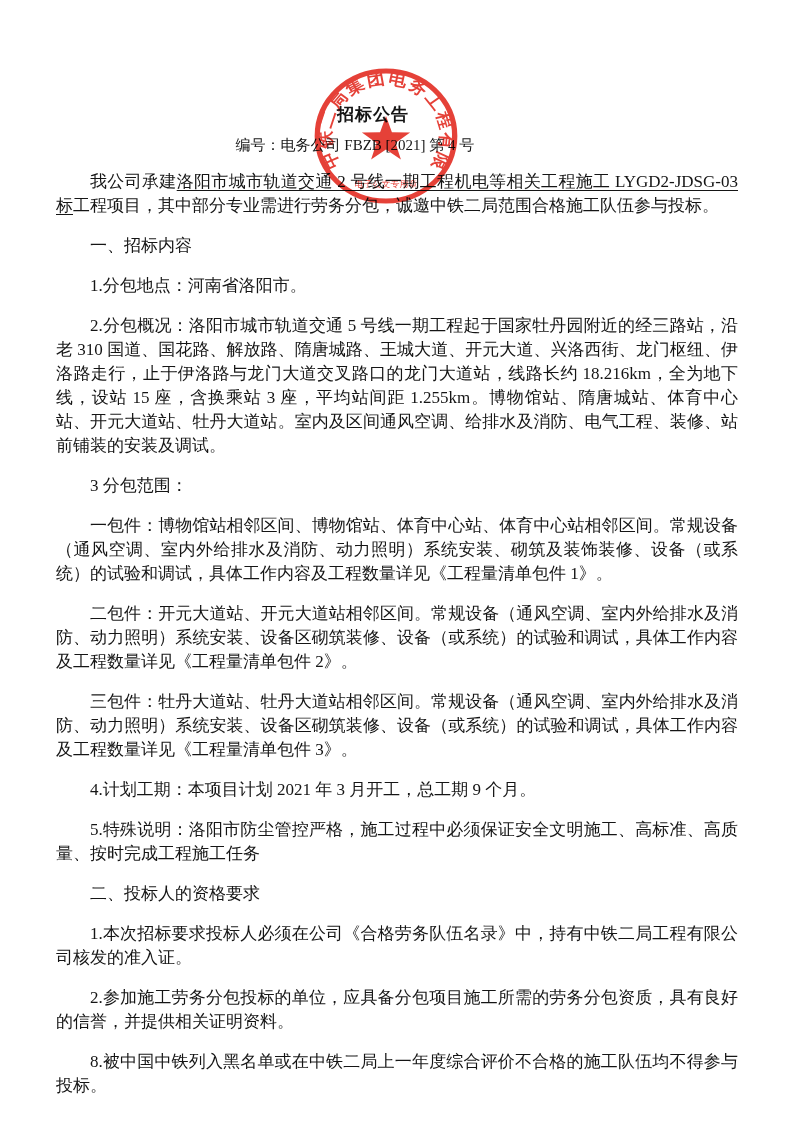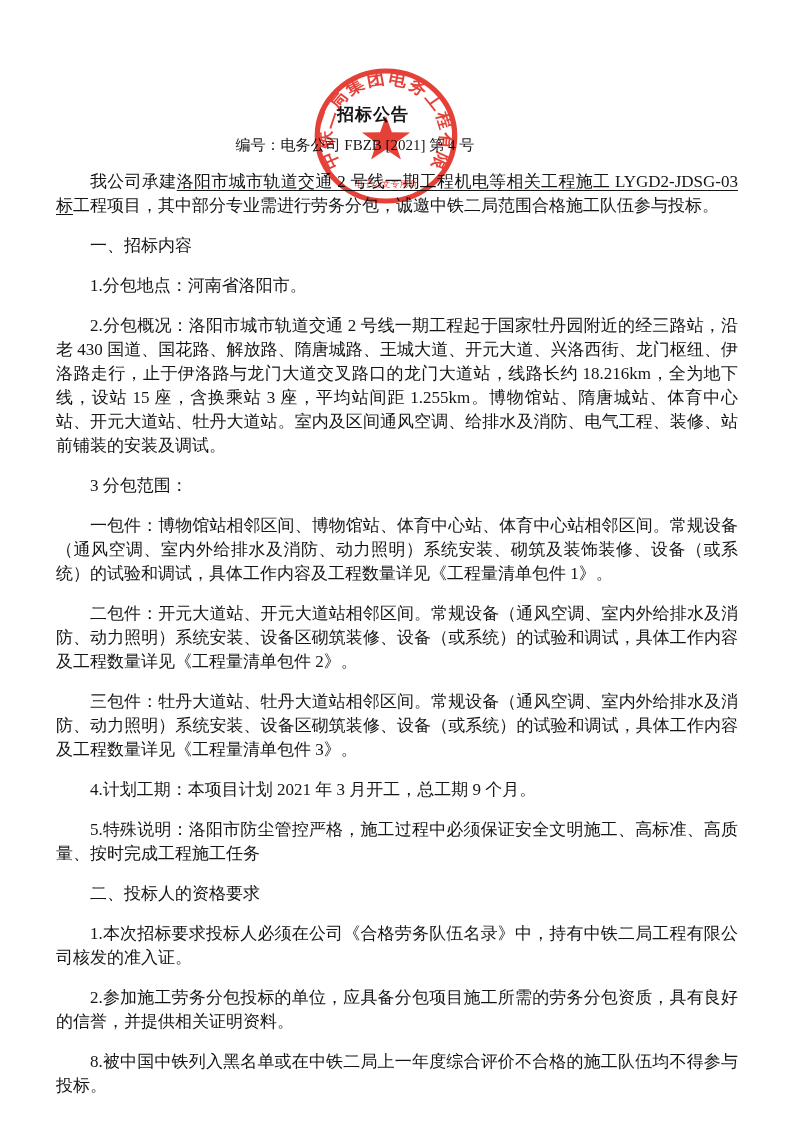--- a/index.html
+++ b/index.html
@@ -52,21 +52,21 @@
       <div class="doc-number">编号：电务公司 FBZB [2021] 第 4 号</div>
     </div>
 
     <div class="body-text">
 
       <p><span>我公司承建</span><span class="u">洛阳市城市轨道交通 2 号线一期工程机电等相关工程施工 LYGD2-JDSG-03 标</span><span>工程项目，其中部分专业需进行劳务分包，诚邀中铁二局范围合格施工队伍参与投标。</span></p>
 
       <div class="sec1">
         <p class="bold">一、招标内容</p>
         <p>1.分包地点：河南省洛阳市。</p>
-        <p>2.分包概况：洛阳市城市轨道交通 2 号线一期工程起于国家牡丹园附近的经三路站，沿老 430 国道、国花路、解放路、隋唐城路、王城大道、开元大道、兴洛西街、龙门枢纽、伊洛路走行，止于伊洛路与龙门大道交叉路口的龙门大道站，线路长约 18.216km，全为地下线，设站 15 座，含换乘站 3 座，平均站间距 1.255km。博物馆站、隋唐城站、体育中心站、开元大道站、牡丹大道站。室内及区间通风空调、给排水及消防、电气工程、装修、站前铺装的安装及调试。</p>
+        <p>2.分包概况：洛阳市城市轨道交通 5 号线一期工程起于国家牡丹园附近的经三路站，沿老 310 国道、国花路、解放路、隋唐城路、王城大道、开元大道、兴洛西街、龙门枢纽、伊洛路走行，止于伊洛路与龙门大道交叉路口的龙门大道站，线路长约 18.216km，全为地下线，设站 15 座，含换乘站 3 座，平均站间距 1.255km。博物馆站、隋唐城站、体育中心站、开元大道站、牡丹大道站。室内及区间通风空调、给排水及消防、电气工程、装修、站前铺装的安装及调试。</p>
         <p>3 分包范围：</p>
         <p>一包件：博物馆站相邻区间、博物馆站、体育中心站、体育中心站相邻区间。常规设备（通风空调、室内外给排水及消防、动力照明）系统安装、砌筑及装饰装修、设备（或系统）的试验和调试，具体工作内容及工程数量详见《工程量清单包件 1》。</p>
         <p>二包件：开元大道站、开元大道站相邻区间。常规设备（通风空调、室内外给排水及消防、动力照明）系统安装、设备区砌筑装修、设备（或系统）的试验和调试，具体工作内容及工程数量详见《工程量清单包件 2》。</p>
         <p>三包件：牡丹大道站、牡丹大道站相邻区间。常规设备（通风空调、室内外给排水及消防、动力照明）系统安装、设备区砌筑装修、设备（或系统）的试验和调试，具体工作内容及工程数量详见《工程量清单包件 3》。</p>
         <p>4.计划工期：本项目计划 2021 年 3 月开工，总工期 9 个月。</p>
         <p class="bold">5.特殊说明：洛阳市防尘管控严格，施工过程中必须保证安全文明施工、高标准、高质量、按时完成工程施工任务</p>
       </div>
 
       <div class="sec2">
         <p class="bold sec2-heading">二、投标人的资格要求</p>

